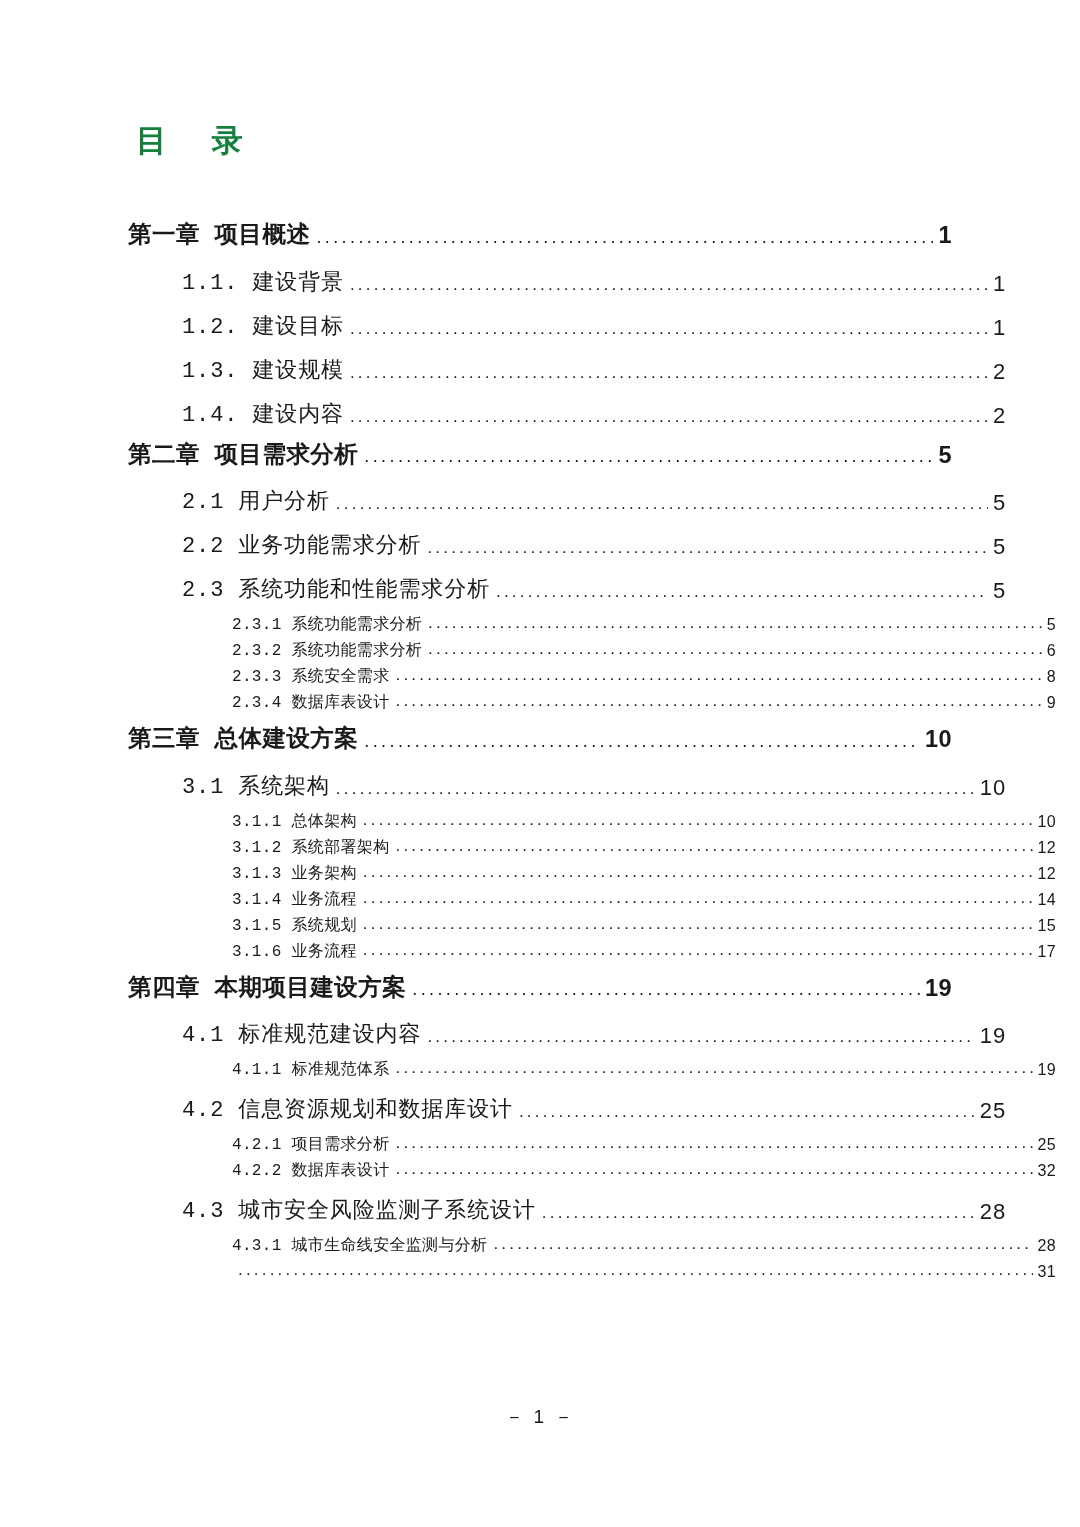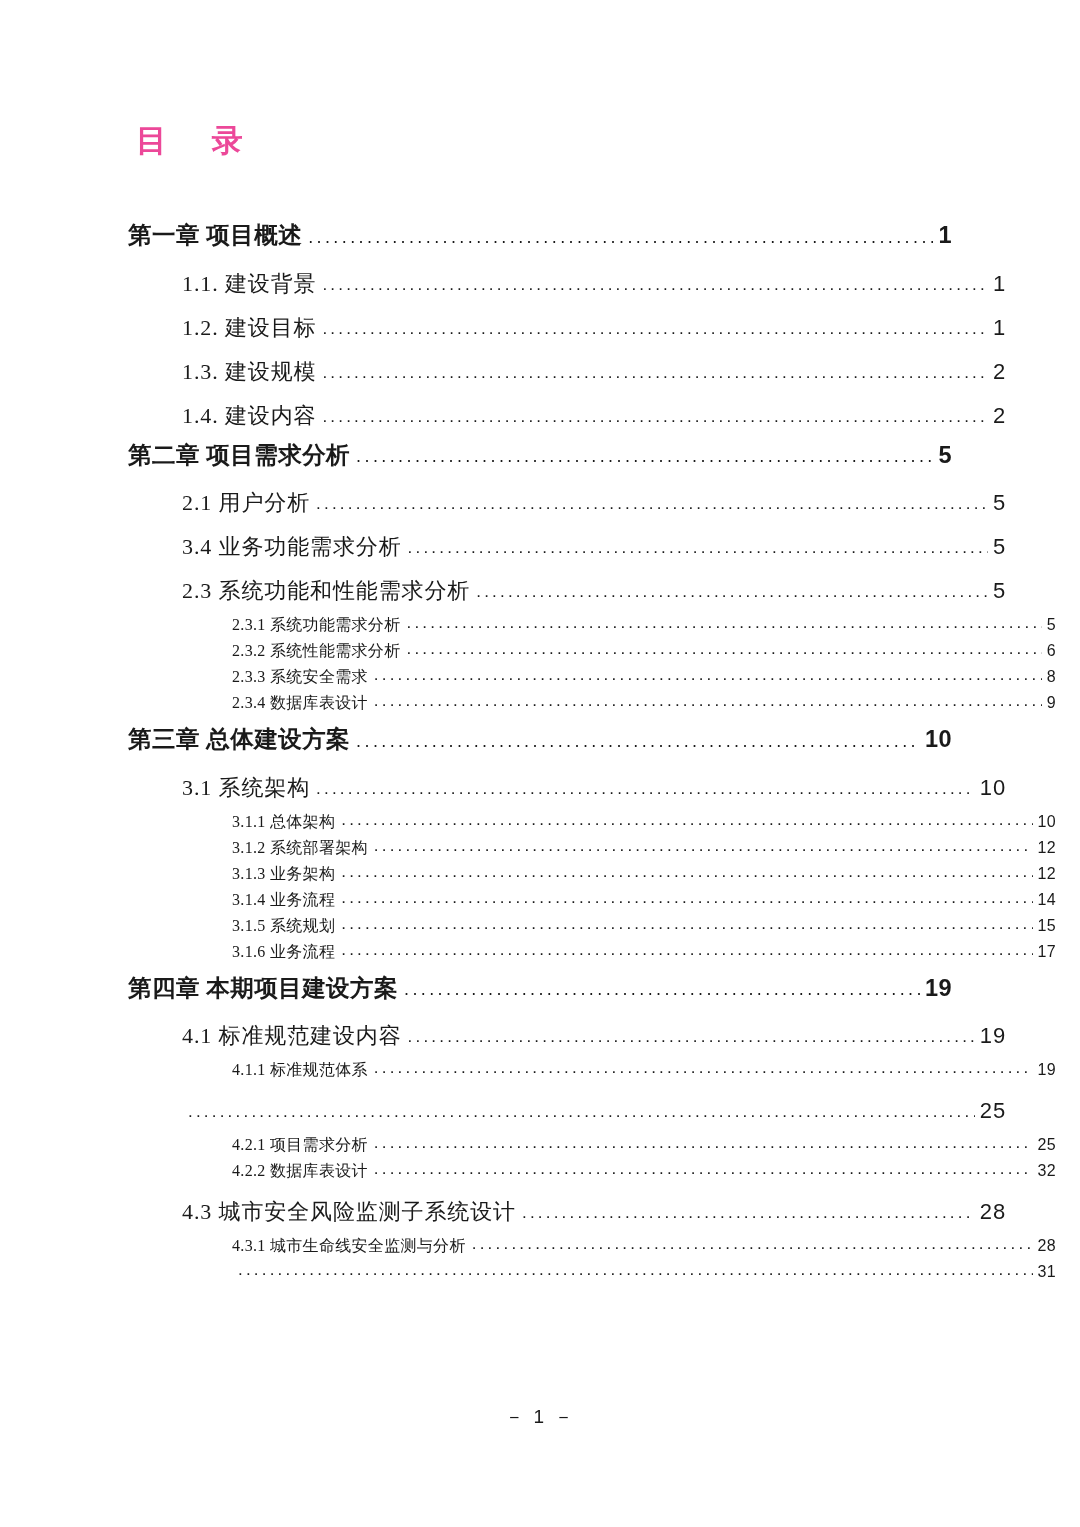--- a/index.html
+++ b/index.html
@@ -42,21 +42,21 @@
     padding: 0;
   }
   .toc-row {
     display: flex;
     align-items: flex-end;
     width: 100%;
     line-height: 1.0;
   }
   .toc-label {
     white-space: nowrap;
-    font-family: Liberation Serif, serif;
+    font-family: Liberation Mono, monospace;
   }
   .toc-dots {
     flex: 1 1 auto;
     overflow: hidden;
     white-space: nowrap;
     margin: 0 5px 0 6px;
     color: #1a1a1a;
     letter-spacing: 3.2px;
     font-size: 17px;
     transform: translateY(-2px);
@@ -113,21 +113,21 @@
     color: #1a1a1a;
     font-family: "Liberation Sans", sans-serif;
     letter-spacing: 0.12em;
   }
 </style>
 </head>
 <body>
 
 <div class="page">
   <div class="content">
-    <h1 class="toc-title" style="color: #ec4899;">目　录</h1>
+    <h1 class="toc-title" style="color: #15803d;">目　录</h1>
     <ul class="toc-list">
         <li class="toc-row lvl1">
           <span class="toc-label">第一章  项目概述</span>
           <span class="toc-dots">........................................................................................................................................................................................................</span>
           <span class="toc-page">1</span>
         </li>
         <li class="toc-row lvl2">
           <span class="toc-label">1.1.  建设背景</span>
           <span class="toc-dots">........................................................................................................................................................................................................</span>
           <span class="toc-page">1</span>
@@ -151,36 +151,36 @@
           <span class="toc-label">第二章  项目需求分析</span>
           <span class="toc-dots">........................................................................................................................................................................................................</span>
           <span class="toc-page">5</span>
         </li>
         <li class="toc-row lvl2">
           <span class="toc-label">2.1 用户分析</span>
           <span class="toc-dots">........................................................................................................................................................................................................</span>
           <span class="toc-page">5</span>
         </li>
         <li class="toc-row lvl2">
-          <span class="toc-label">3.4 业务功能需求分析</span>
+          <span class="toc-label">2.2 业务功能需求分析</span>
           <span class="toc-dots">........................................................................................................................................................................................................</span>
           <span class="toc-page">5</span>
         </li>
         <li class="toc-row lvl2">
           <span class="toc-label">2.3 系统功能和性能需求分析</span>
           <span class="toc-dots">........................................................................................................................................................................................................</span>
           <span class="toc-page">5</span>
         </li>
         <li class="toc-row lvl3">
           <span class="toc-label">2.3.1 系统功能需求分析</span>
           <span class="toc-dots">........................................................................................................................................................................................................</span>
           <span class="toc-page">5</span>
         </li>
         <li class="toc-row lvl3">
-          <span class="toc-label">2.3.2 系统性能需求分析</span>
+          <span class="toc-label">2.3.2 系统功能需求分析</span>
           <span class="toc-dots">........................................................................................................................................................................................................</span>
           <span class="toc-page">6</span>
         </li>
         <li class="toc-row lvl3">
           <span class="toc-label">2.3.3 系统安全需求</span>
           <span class="toc-dots">........................................................................................................................................................................................................</span>
           <span class="toc-page">8</span>
         </li>
         <li class="toc-row lvl3">
           <span class="toc-label">2.3.4 数据库表设计</span>
@@ -236,20 +236,21 @@
           <span class="toc-label">4.1 标准规范建设内容</span>
           <span class="toc-dots">........................................................................................................................................................................................................</span>
           <span class="toc-page">19</span>
         </li>
         <li class="toc-row lvl3">
           <span class="toc-label">4.1.1 标准规范体系</span>
           <span class="toc-dots">........................................................................................................................................................................................................</span>
           <span class="toc-page">19</span>
         </li>
         <li class="toc-row lvl2">
+          <span class="toc-label">4.2 信息资源规划和数据库设计</span>
           <span class="toc-dots">........................................................................................................................................................................................................</span>
           <span class="toc-page">25</span>
         </li>
         <li class="toc-row lvl3">
           <span class="toc-label">4.2.1 项目需求分析</span>
           <span class="toc-dots">........................................................................................................................................................................................................</span>
           <span class="toc-page">25</span>
         </li>
         <li class="toc-row lvl3">
           <span class="toc-label">4.2.2 数据库表设计</span>

